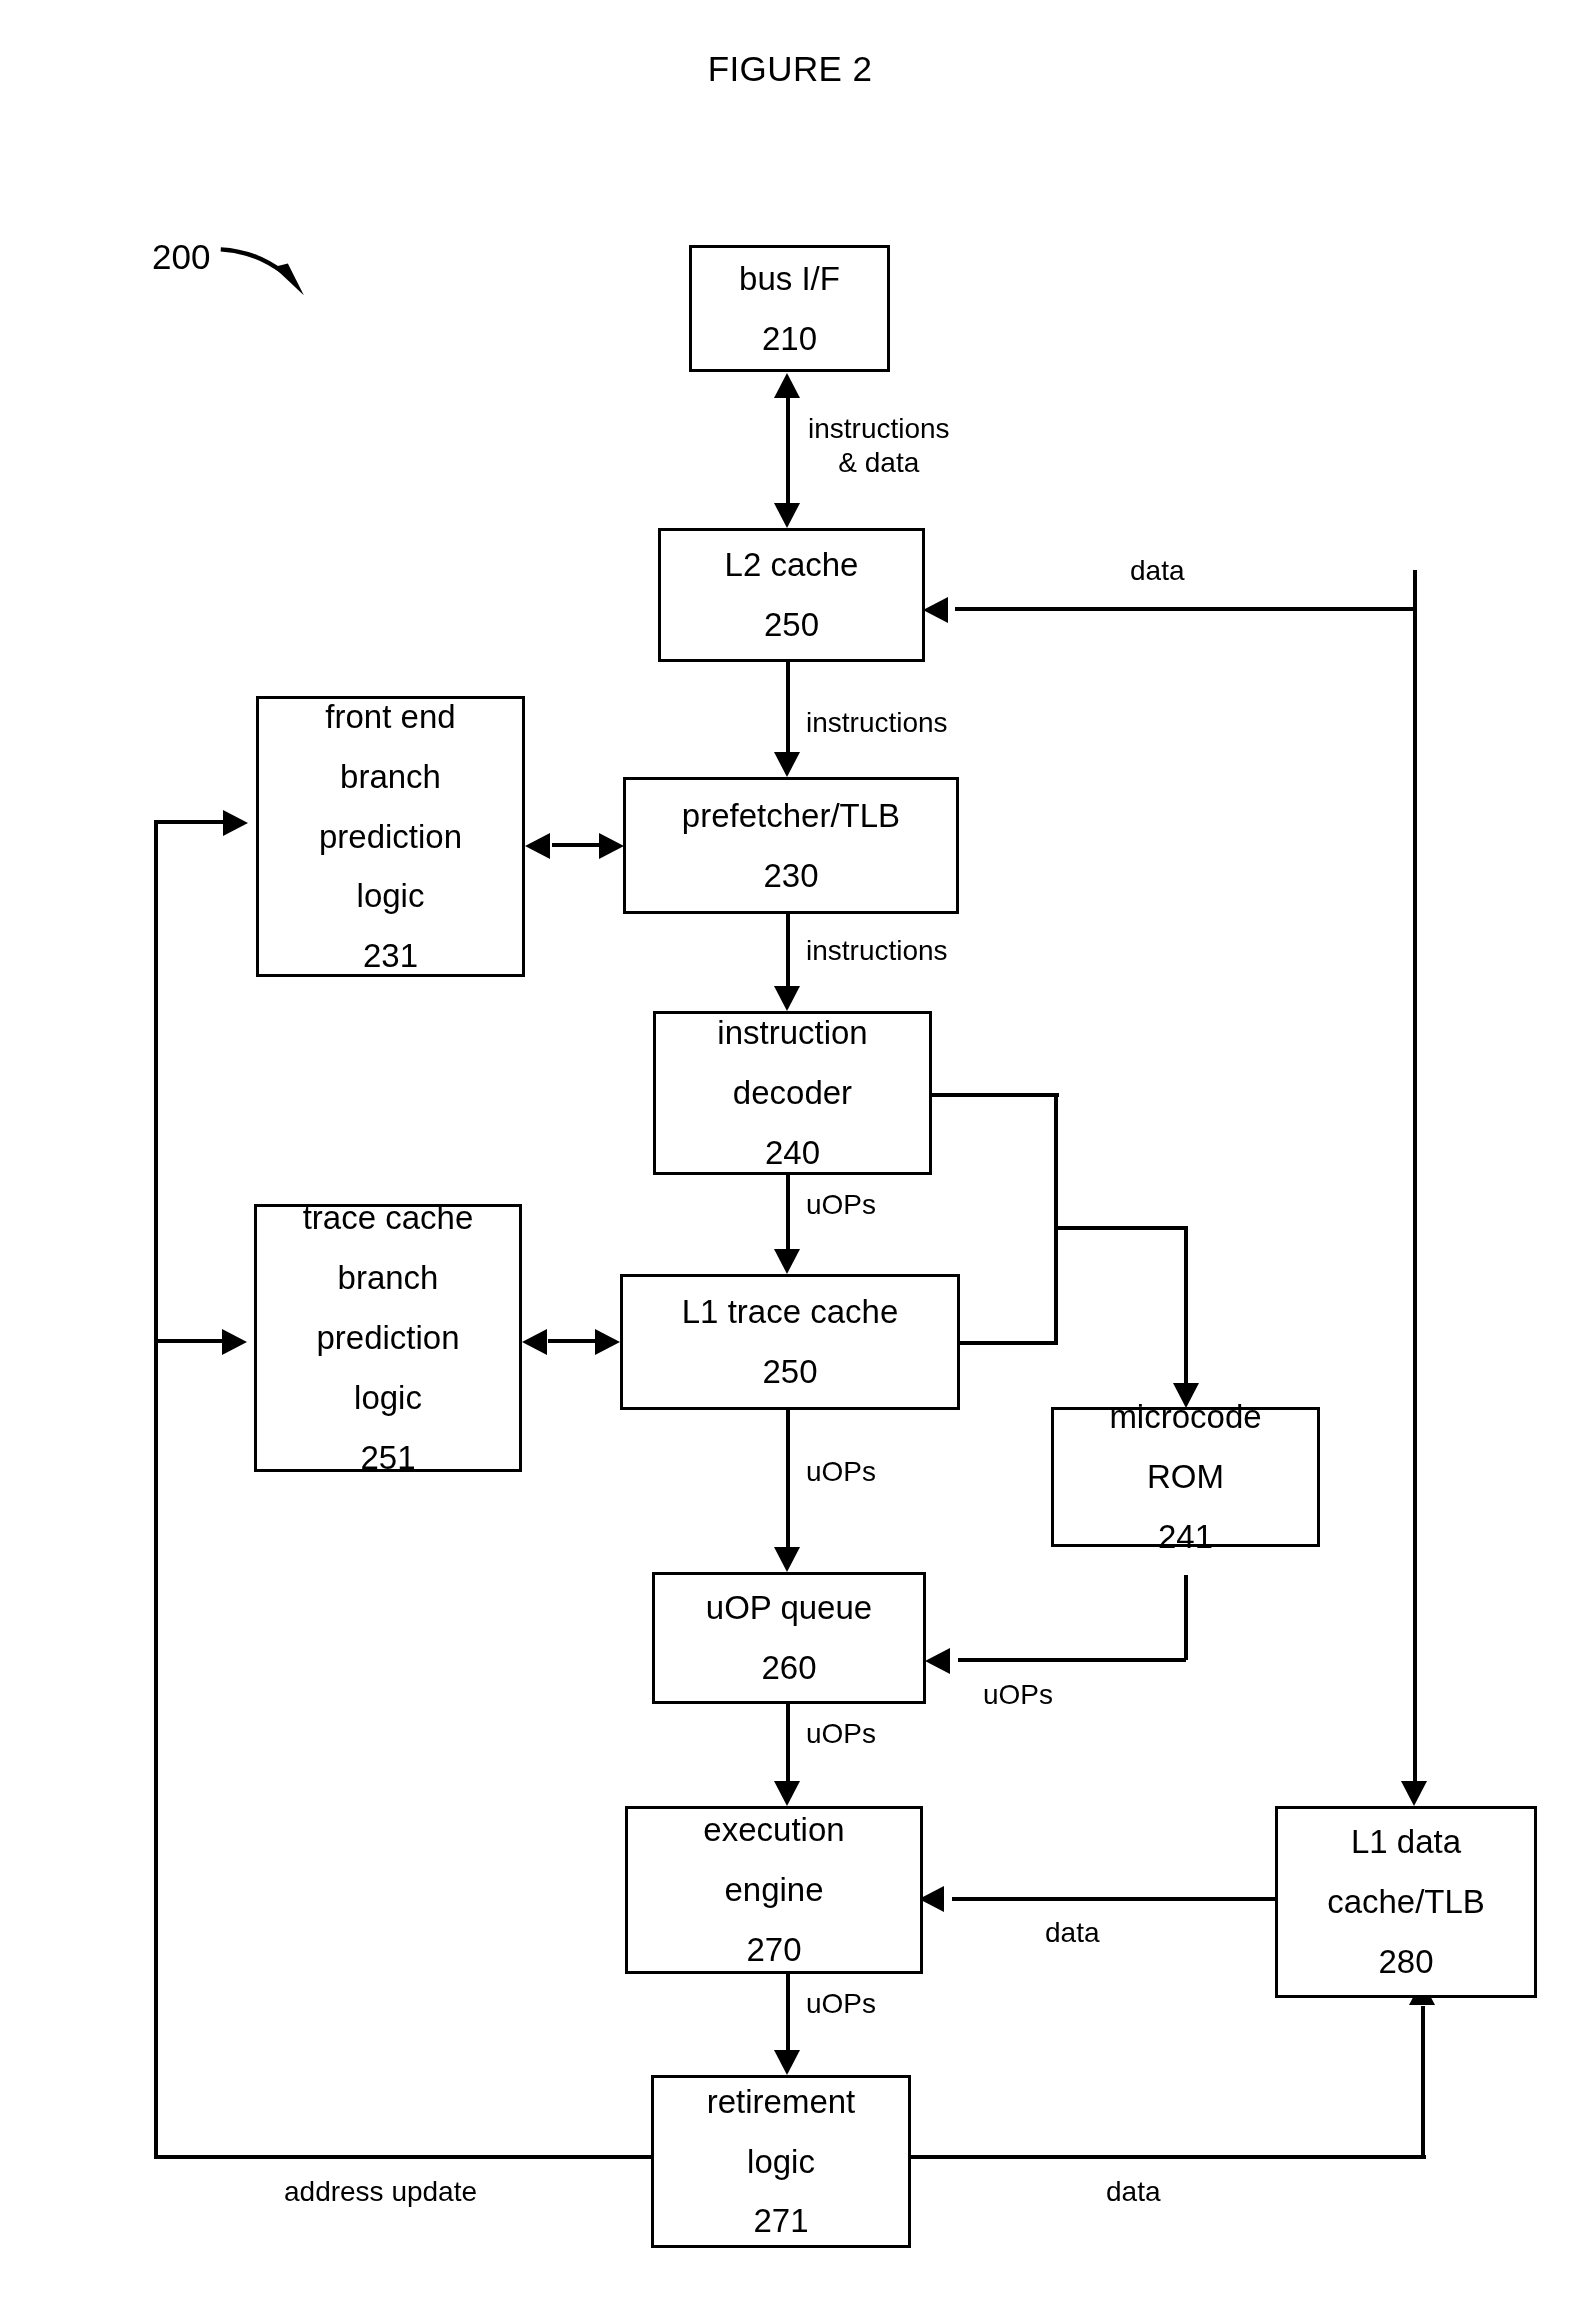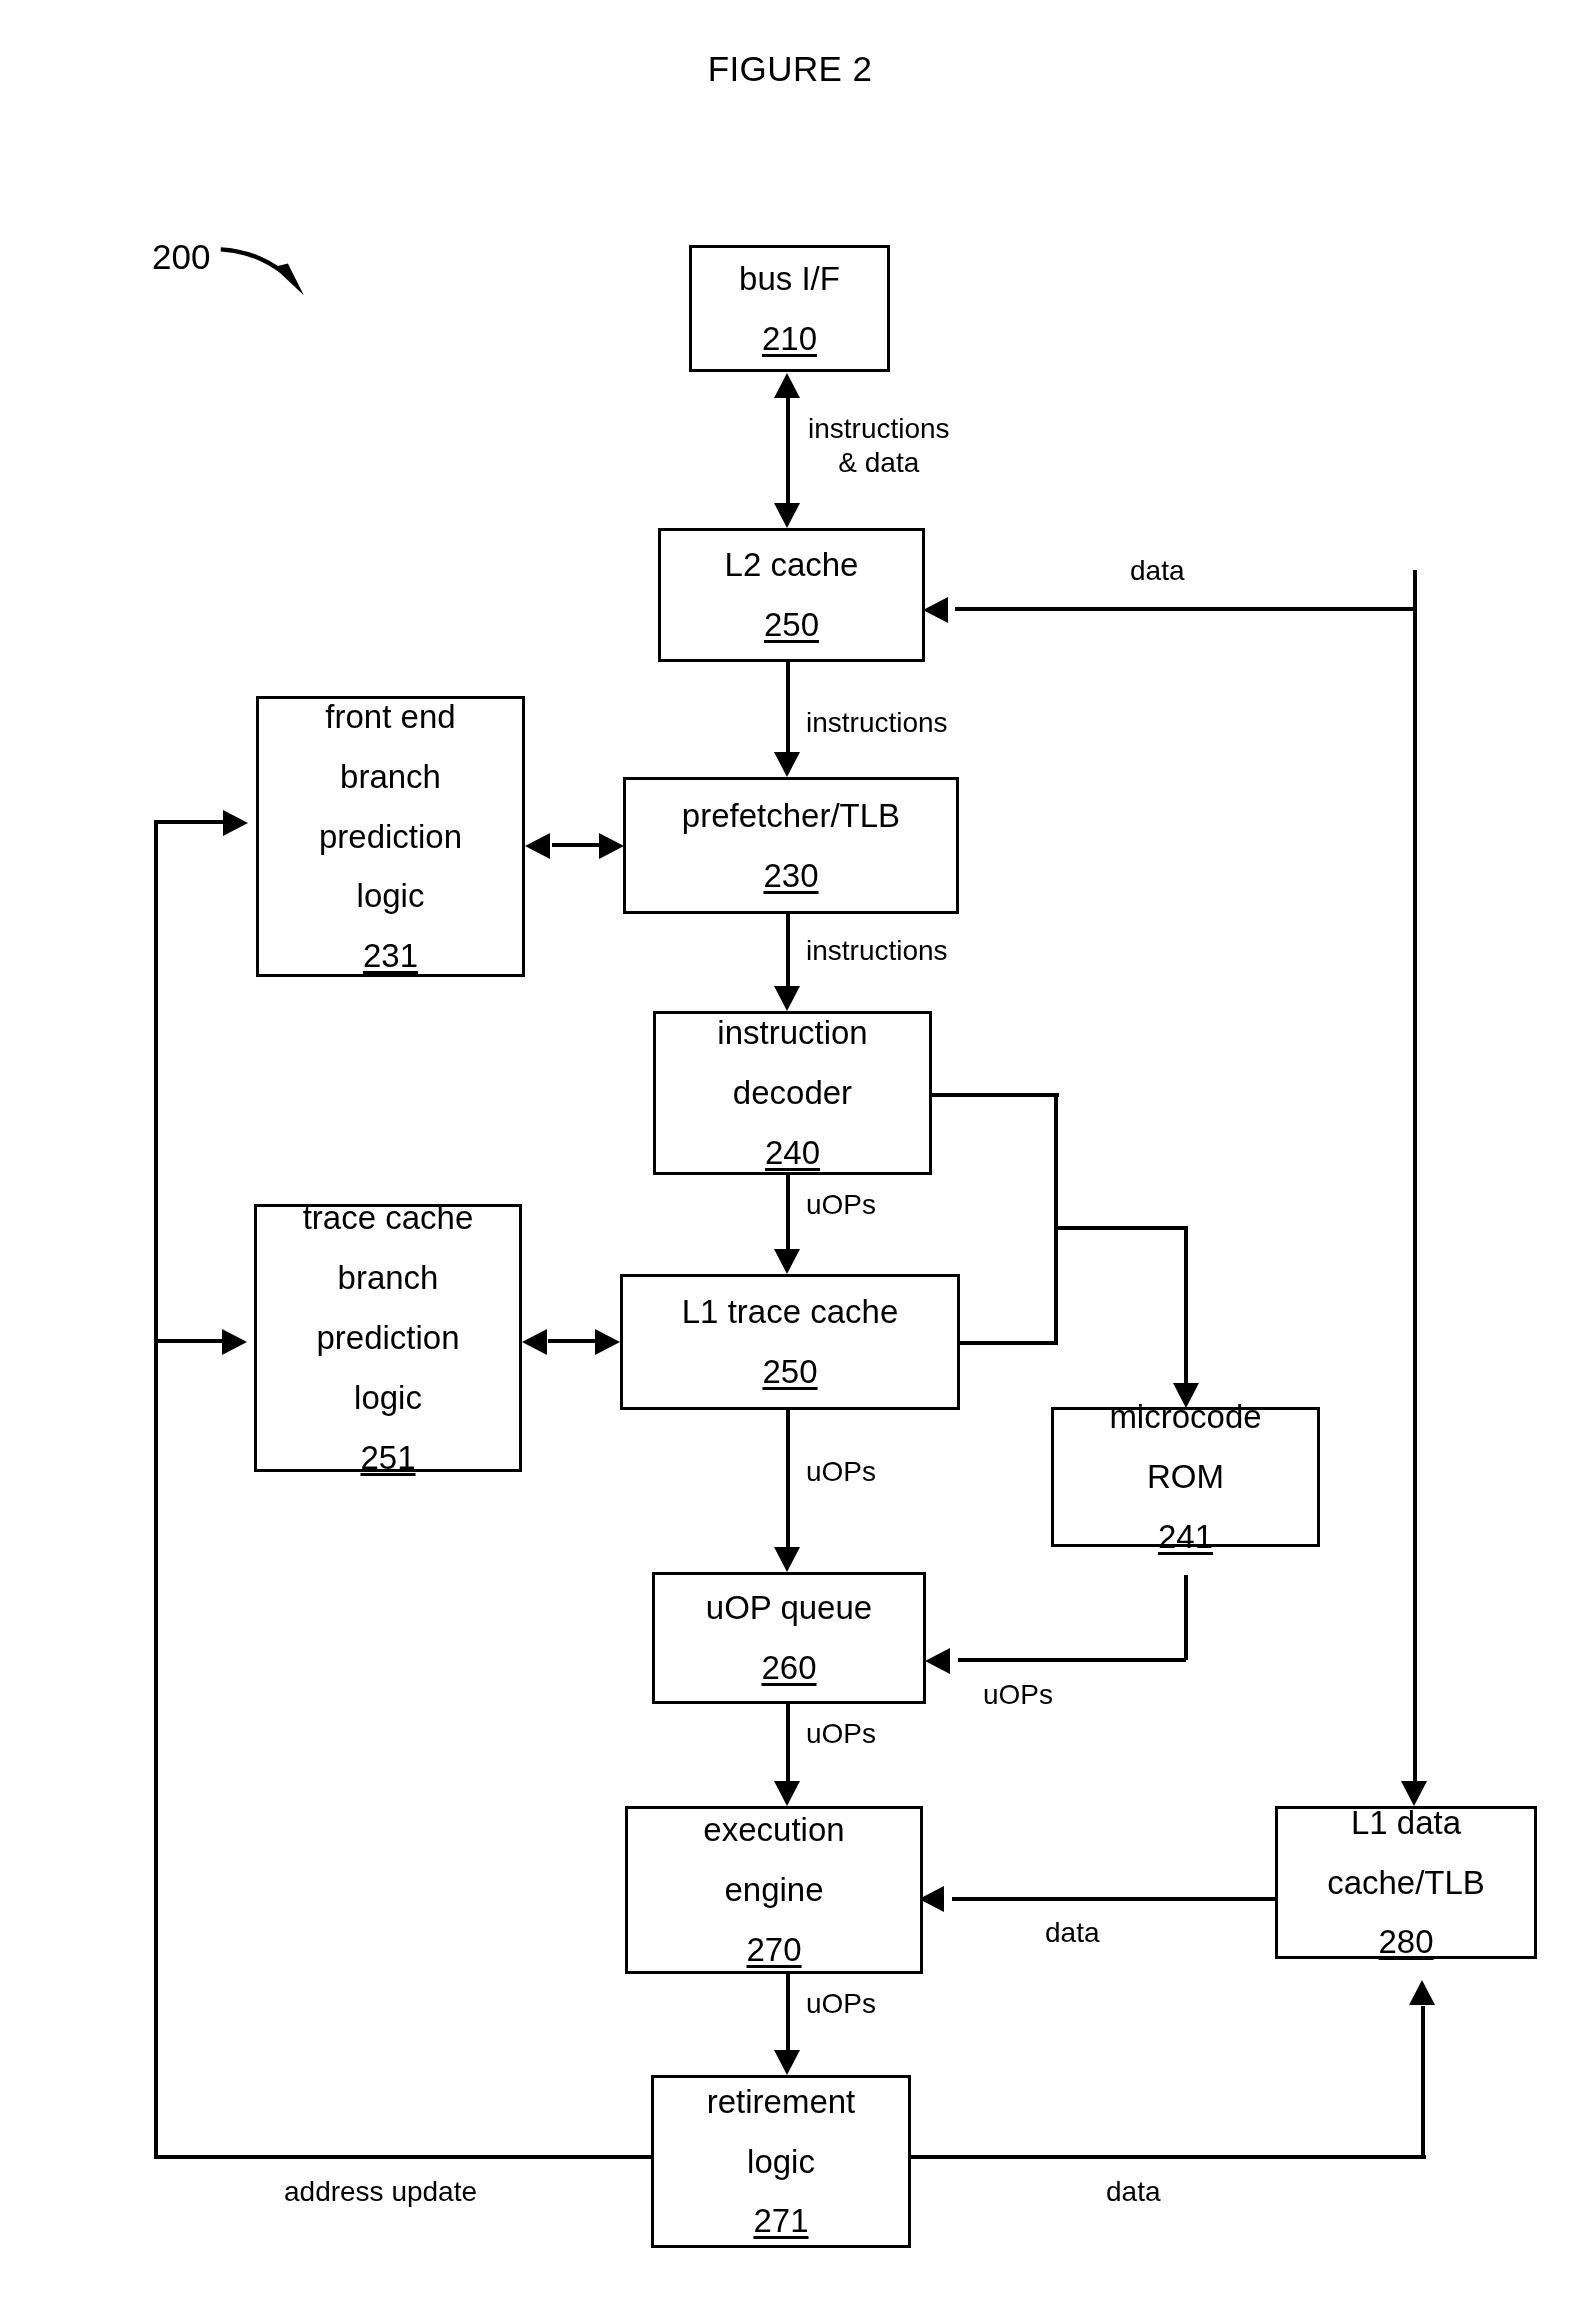--- a/index.html
+++ b/index.html
@@ -40,21 +40,20 @@
     justify-content: center;
     font-size: 33px;
     line-height: 1.21;
     text-align: center;
     z-index: 5;
     gap: 20px;
   }
   .box .ln { display: block; white-space: nowrap; }
   .box .ref {
     display: inline-block;
-    text-decoration: underline;
     text-underline-offset: 4.4px;
     text-decoration-thickness: 2.6px;
   }
   
   .seg {
     position: absolute;
     background: #000000;
     z-index: 2;
   }
   .seg.h { height: 4.4px; }
@@ -176,21 +175,21 @@
     <span class="ln">uOP queue</span>
     <span class="ln"><span class="ref">260</span></span>
   </div>
 
   <div class="box" style="left:625px; top:1806px; width:298px; height:168px;text-align:center;">
     <span class="ln">execution</span>
     <span class="ln">engine</span>
     <span class="ln"><span class="ref">270</span></span>
   </div>
 
-  <div class="box" style="left:1275px; top:1806px; width:262px; height:153px;align-items:center;">
+  <div class="box" style="left:1275px; top:1806px; width:262px; height:192px;align-items:center;">
     <span class="ln">L1 data</span>
     <span class="ln">cache/TLB</span>
     <span class="ln"><span class="ref">280</span></span>
   </div>
 
   <div class="box" style="left:651px; top:2075px; width:260px; height:173px;">
     <span class="ln">retirement</span>
     <span class="ln">logic</span>
     <span class="ln"><span class="ref">271</span></span>
   </div>

